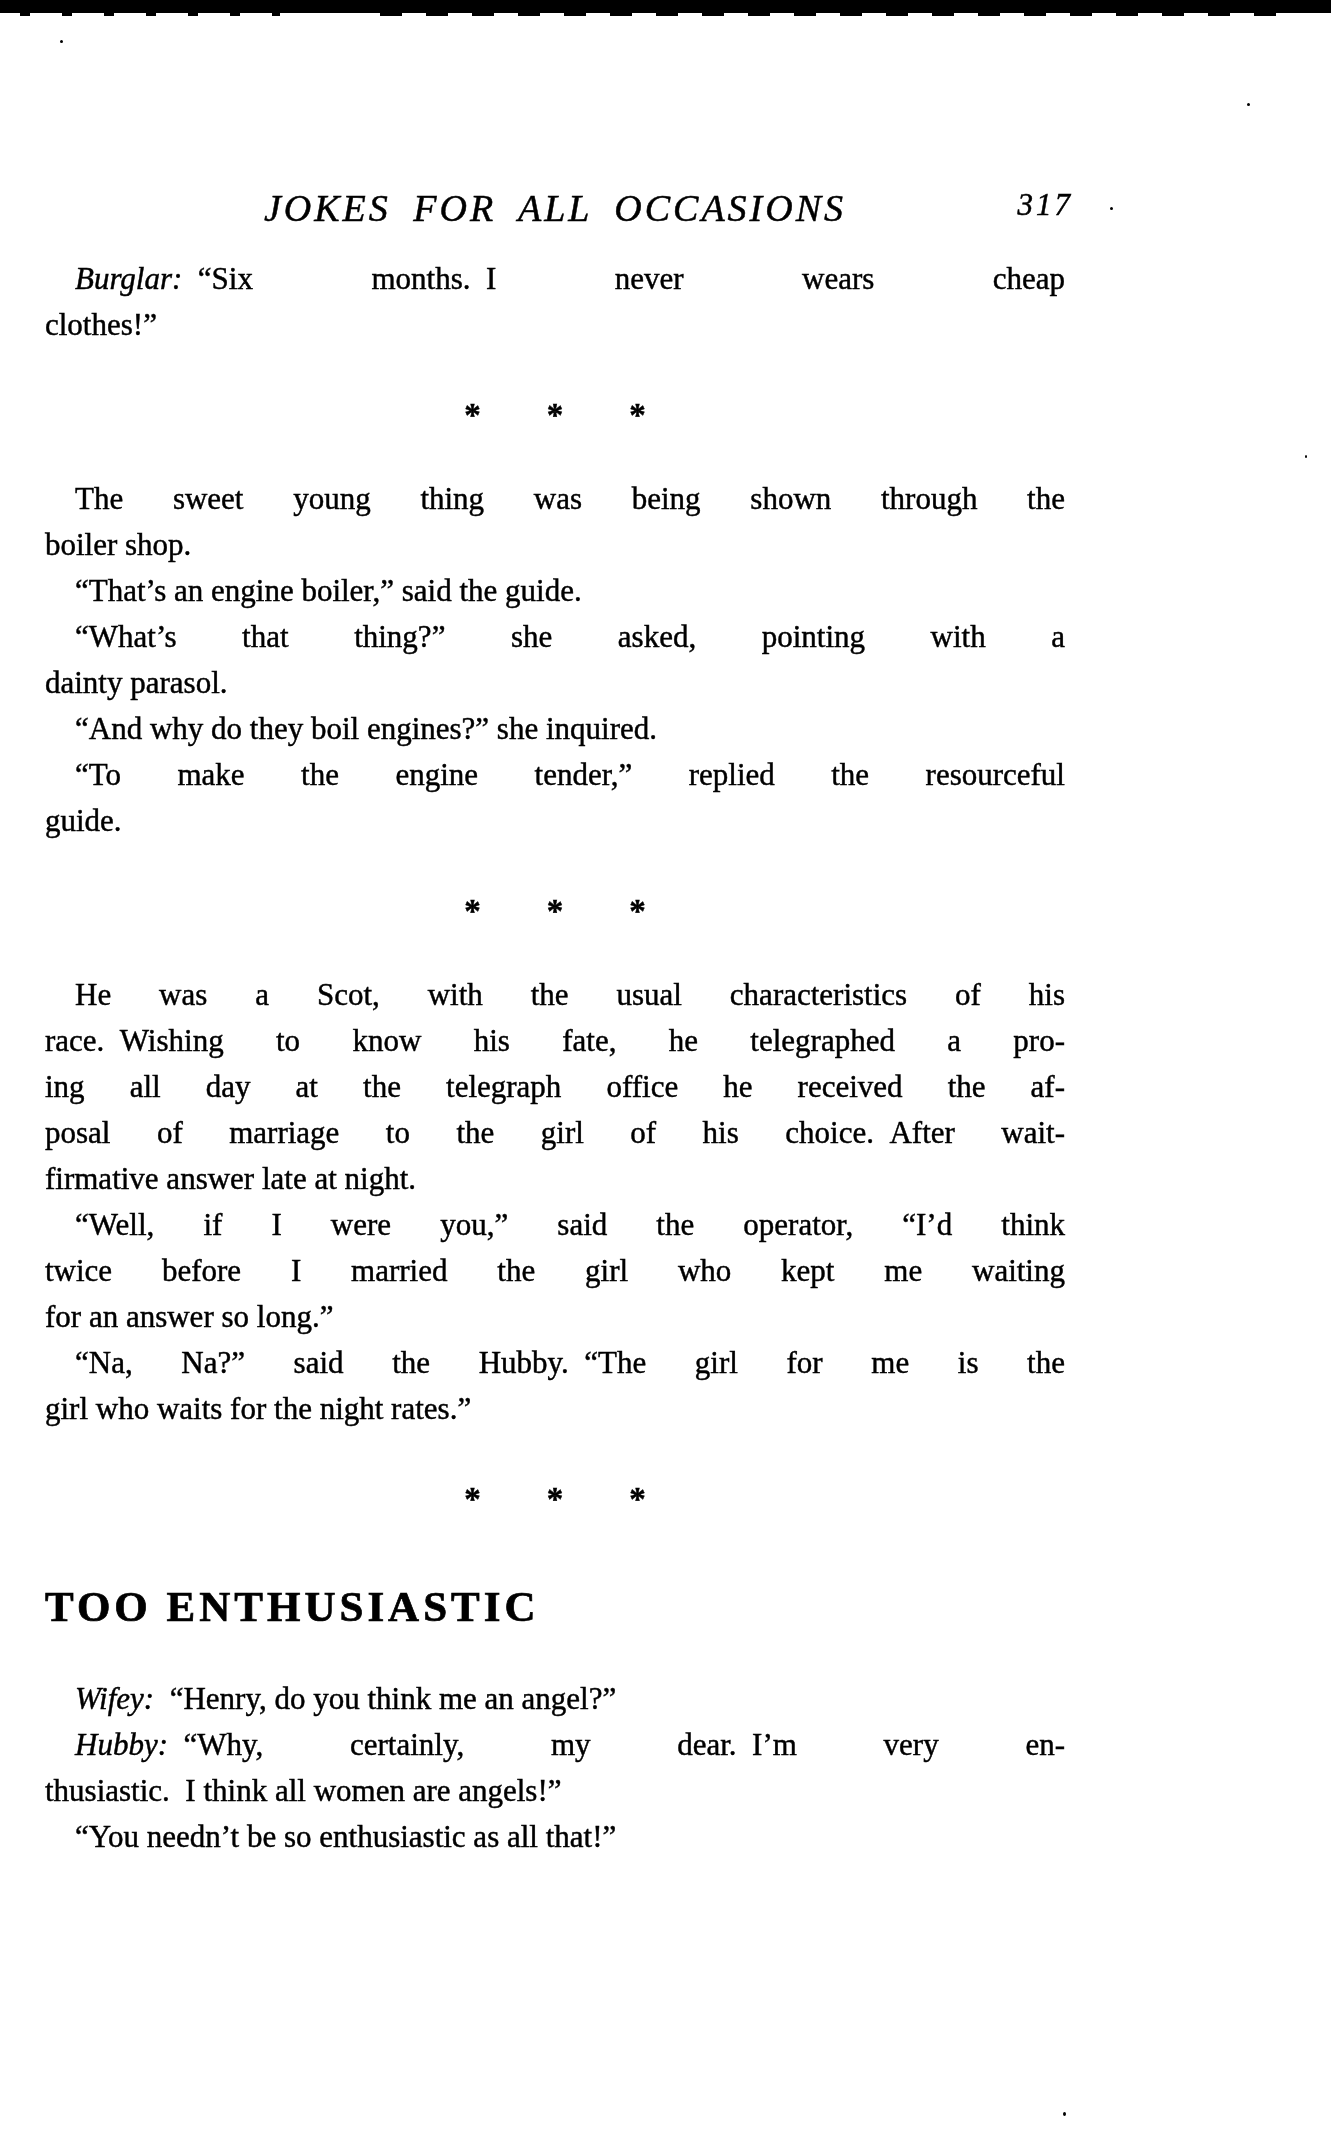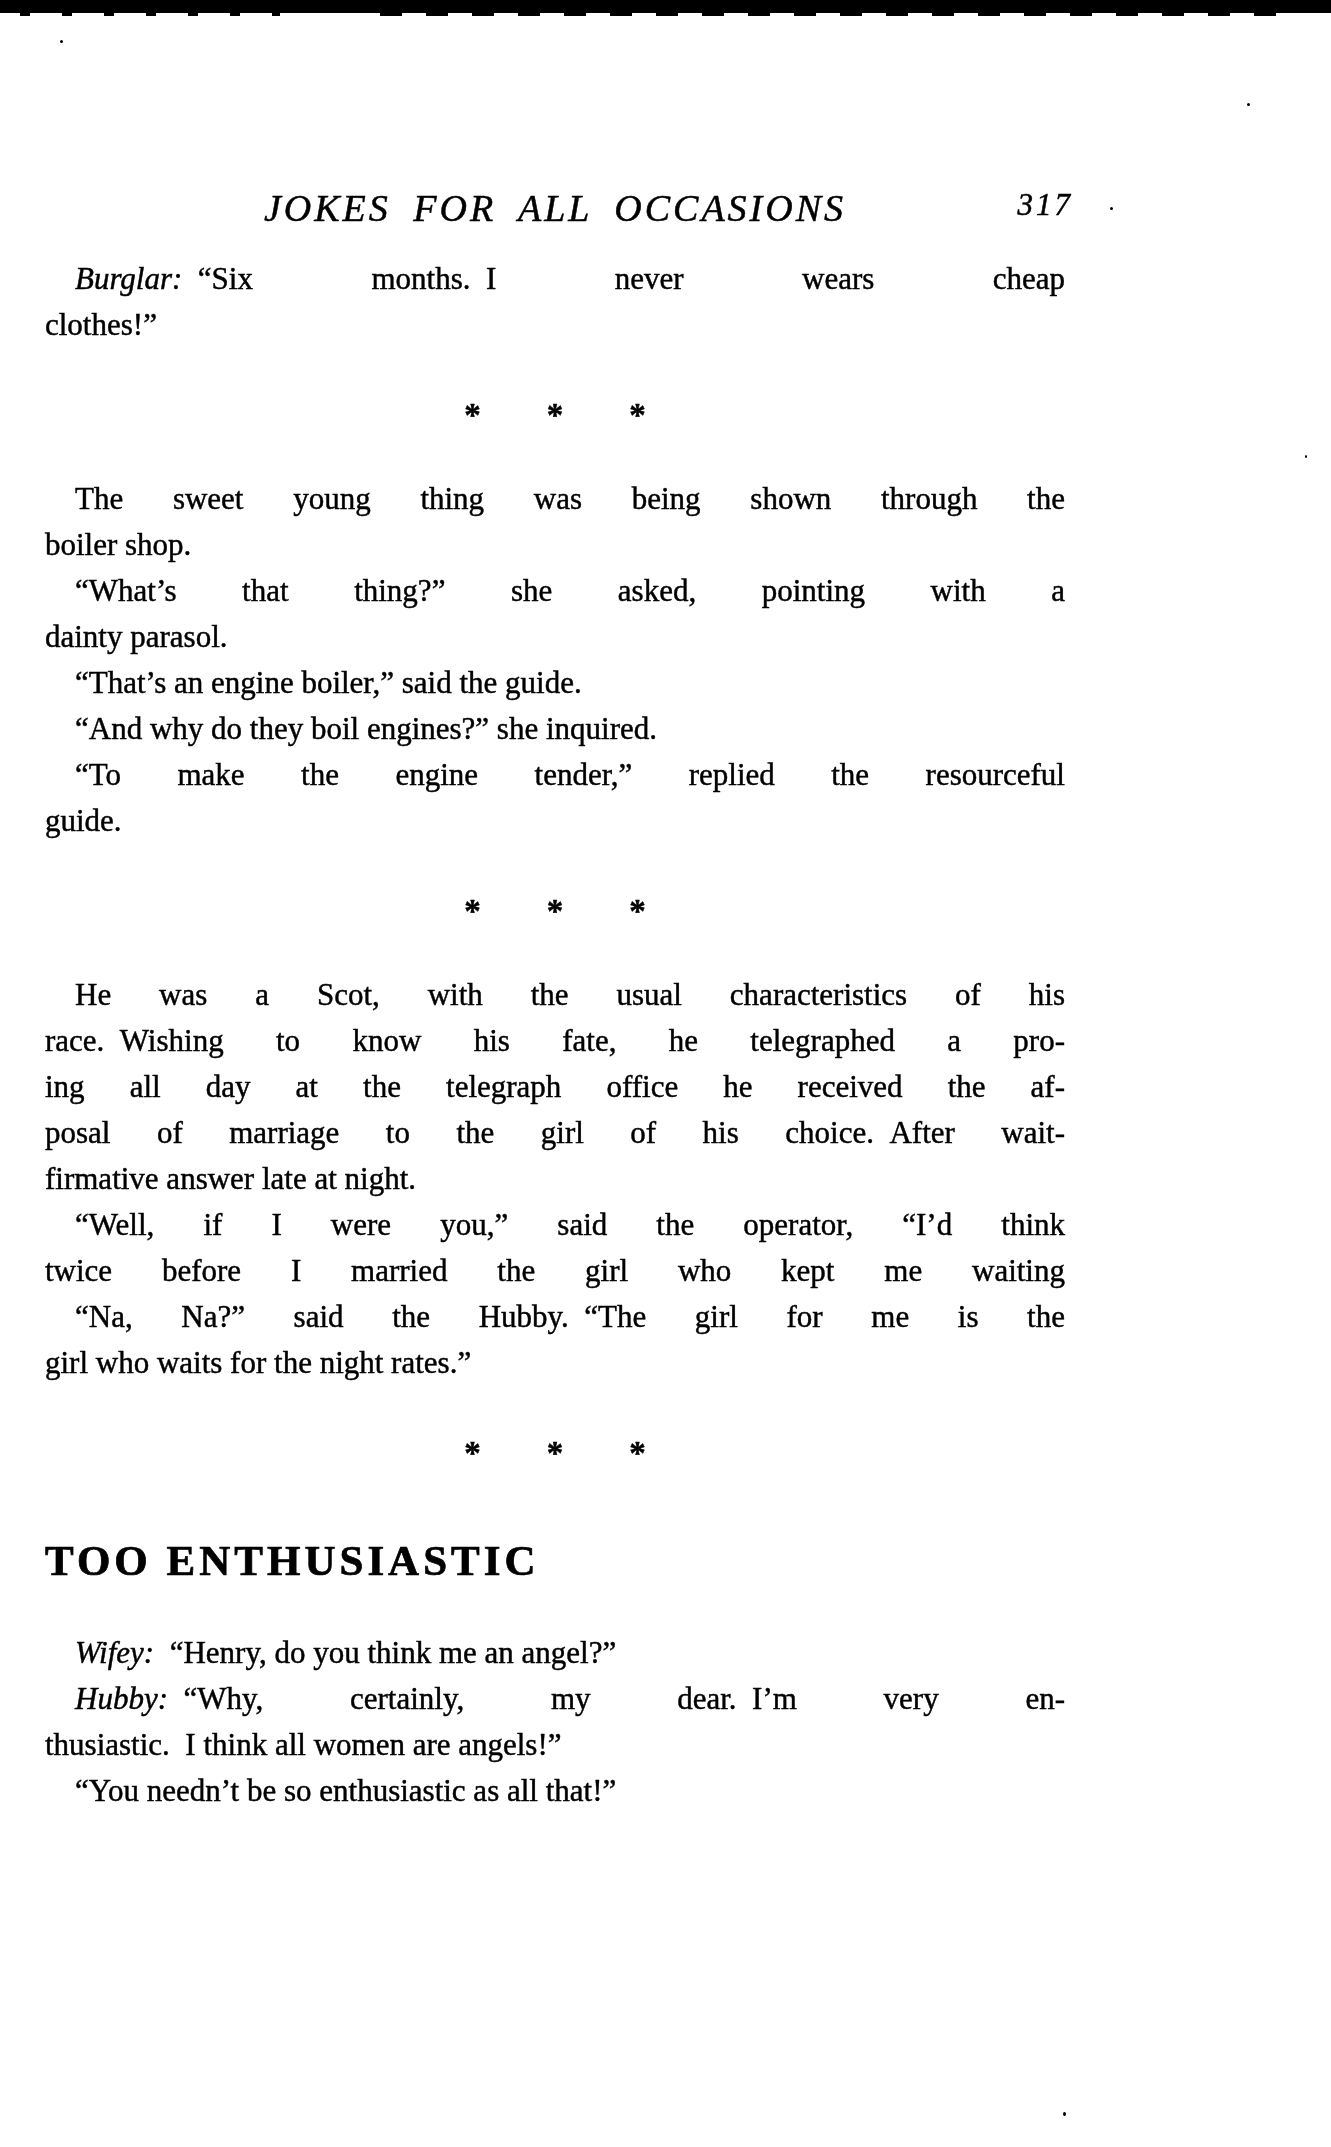--- a/index.html
+++ b/index.html
@@ -101,44 +101,45 @@
       <div class="paragraph">
         <div class="line justified first"><span class="italic">Burglar:</span><span> “Six months. I never wears cheap</span></div>
         <div class="line"><span>clothes!”</span></div>
       </div>
       <div class="separator">*  *  *</div>
       <div class="paragraph">
         <div class="line justified first"><span>The sweet young thing was being shown through the</span></div>
         <div class="line"><span>boiler shop.</span></div>
       </div>
       <div class="paragraph">
+        <div class="line first"><span>“That’s an engine boiler,” said the guide.</span></div>
+      </div>
+      <div class="paragraph">
         <div class="line justified first"><span>“What’s that thing?” she asked, pointing with a</span></div>
         <div class="line"><span>dainty parasol.</span></div>
-      </div>
-      <div class="paragraph">
-        <div class="line first"><span>“That’s an engine boiler,” said the guide.</span></div>
       </div>
       <div class="paragraph">
         <div class="line first"><span>“And why do they boil engines?” she inquired.</span></div>
       </div>
       <div class="paragraph">
         <div class="line justified first"><span>“To make the engine tender,” replied the resourceful</span></div>
         <div class="line"><span>guide.</span></div>
       </div>
       <div class="separator">*  *  *</div>
       <div class="paragraph">
         <div class="line justified first"><span>He was a Scot, with the usual characteristics of his</span></div>
         <div class="line justified"><span>race. Wishing to know his fate, he telegraphed a pro-</span></div>
         <div class="line justified"><span>ing all day at the telegraph office he received the af-</span></div>
         <div class="line justified"><span>posal of marriage to the girl of his choice. After wait-</span></div>
         <div class="line"><span>firmative answer late at night.</span></div>
       </div>
       <div class="paragraph">
         <div class="line justified first"><span>“Well, if I were you,” said the operator, “I’d think</span></div>
         <div class="line justified"><span>twice before I married the girl who kept me waiting</span></div>
+        <div class="line"><span>for an answer so long.”</span></div>
       </div>
       <div class="paragraph">
         <div class="line justified first"><span>“Na, Na?” said the Hubby. “The girl for me is the</span></div>
         <div class="line"><span>girl who waits for the night rates.”</span></div>
       </div>
       <div class="separator">*  *  *</div>
       <h2 class="section-heading">TOO ENTHUSIASTIC</h2>
       <div class="paragraph">
         <div class="line first"><span class="italic">Wifey:</span><span> “Henry, do you think me an angel?”</span></div>
       </div>

